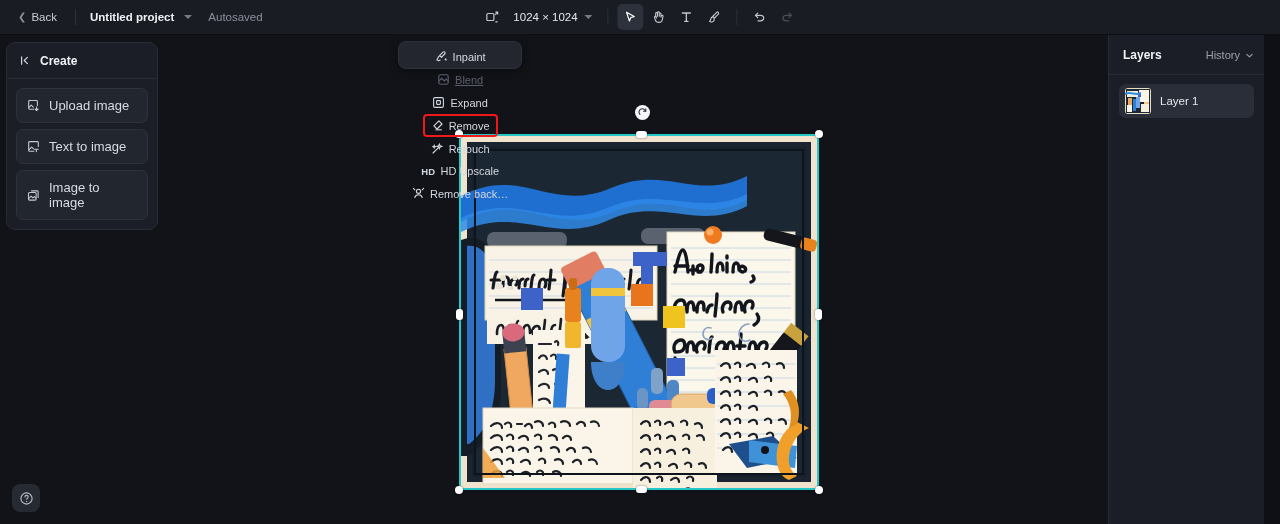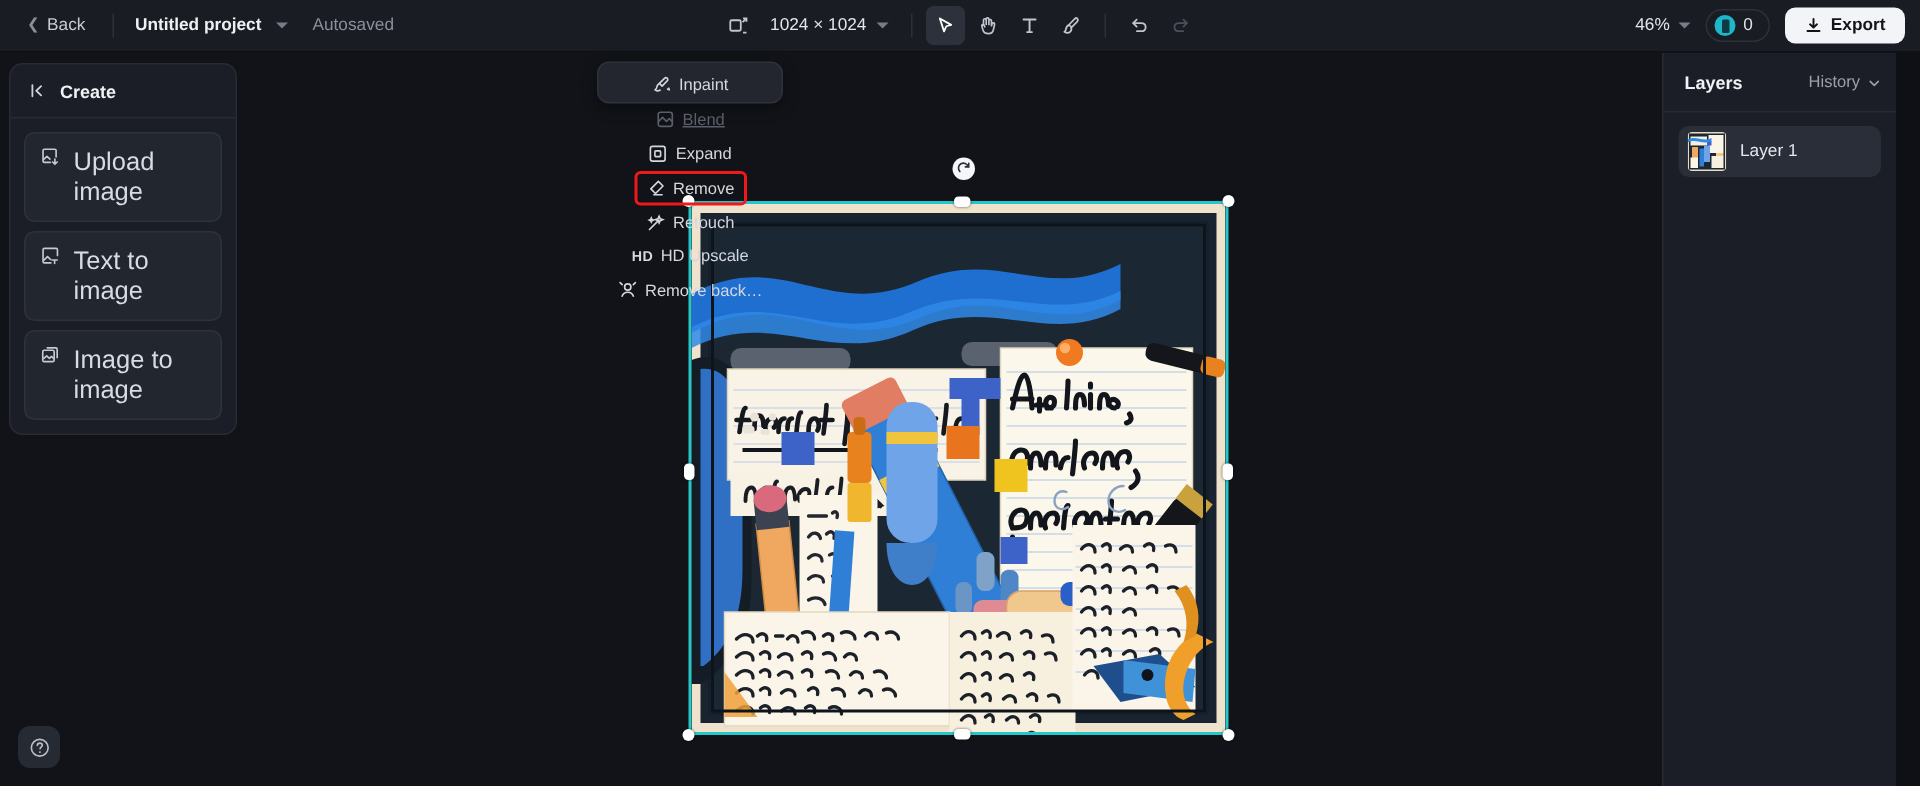--- a/index.html
+++ b/index.html
@@ -100,23 +100,23 @@
     background: #1b1e26; border: 1px solid #272b34; border-radius: 9px;
     padding: 0 0 9px 0; z-index: 30;
   }
   .lp-header {
     display: flex; align-items: flex-start; gap: 8px;
     padding: 11px 12px 10px 12px; border-bottom: 1px solid #272b34;
   }
   .lp-title { color: #f0f2f6; font-size: 12px; font-weight: bold; }
   .lp-body { padding: 9px 9px 0 9px; display: flex; flex-direction: column; gap: 6px; }
   .lp-btn {
-    display: flex; align-items: flex-start; gap: 9px;
+    display: flex; align-items: center; gap: 9px;
     background: #22262f; border: 1px solid #2d323c; border-radius: 7px;
-    padding: 9px 10px; color: #d8dbe2; font-size: 17px; cursor: pointer;
+    padding: 9px 10px; color: #d8dbe2; font-size: 13px; cursor: pointer;
   }
 
   
   .right-panel {
     position: absolute; right: 16px; top: 35px; width: 156px; height: 489px;
     background: #1b1e26; border-left: 1px solid #272b34; z-index: 30;
   }
   .rp-header {
     display: flex; align-items: center; justify-content: space-between;
     padding: 13px 14px 12px 14px; border-bottom: 1px solid #272b34;
@@ -225,38 +225,20 @@
       </svg>
     </div>
     <div class="tb-icon-btn disabled">
       <svg width="14" height="14" viewBox="0 0 14 14" fill="none" stroke="currentColor" stroke-width="1.2" stroke-linecap="round" stroke-linejoin="round">
         <path d="M10.8 5.4H5.7c-2 0-3.1 1.1-3.1 2.7s1.1 2.7 3.1 2.7h2.7"></path>
         <path d="M8.6 3.1l2.3 2.3-2.3 2.3"></path>
       </svg>
     </div>
   </div>
 
-  <div class="tb-right">
-    <div class="zoom-lvl">46%</div>
-    <div class="caret" style="margin-left:2px"></div>
-    <div class="credits">
-      <span class="coin">
-          <span class="coin-inner"></span>
-        </span>
-      <span class="credit-num">0</span>
-    </div>
-    <div class="export-btn">
-      <span>
-        <svg width="12" height="12" viewBox="0 0 12 12" fill="none" stroke="#12141a" stroke-width="1.3" stroke-linecap="round" stroke-linejoin="round">
-          <path d="M6 1.6v5.6M3.7 5.2L6 7.4l2.3-2.2M2 9.6h8"></path>
-        </svg>
-      </span>
-      <span>Export</span>
-    </div>
-  </div>
 </div>
 
 <div class="canvas-area">
 
   <div class="artboard-wrap">
 
     <div class="rotate-handle">
       <svg width="11" height="11" viewBox="0 0 12 12" fill="none" stroke="#2b2f38" stroke-width="1.2" stroke-linecap="round">
         <path d="M9.2 4.4A3.6 3.6 0 103.2 8"></path>
         <path d="M9.6 2v2.6H7.1"></path>

